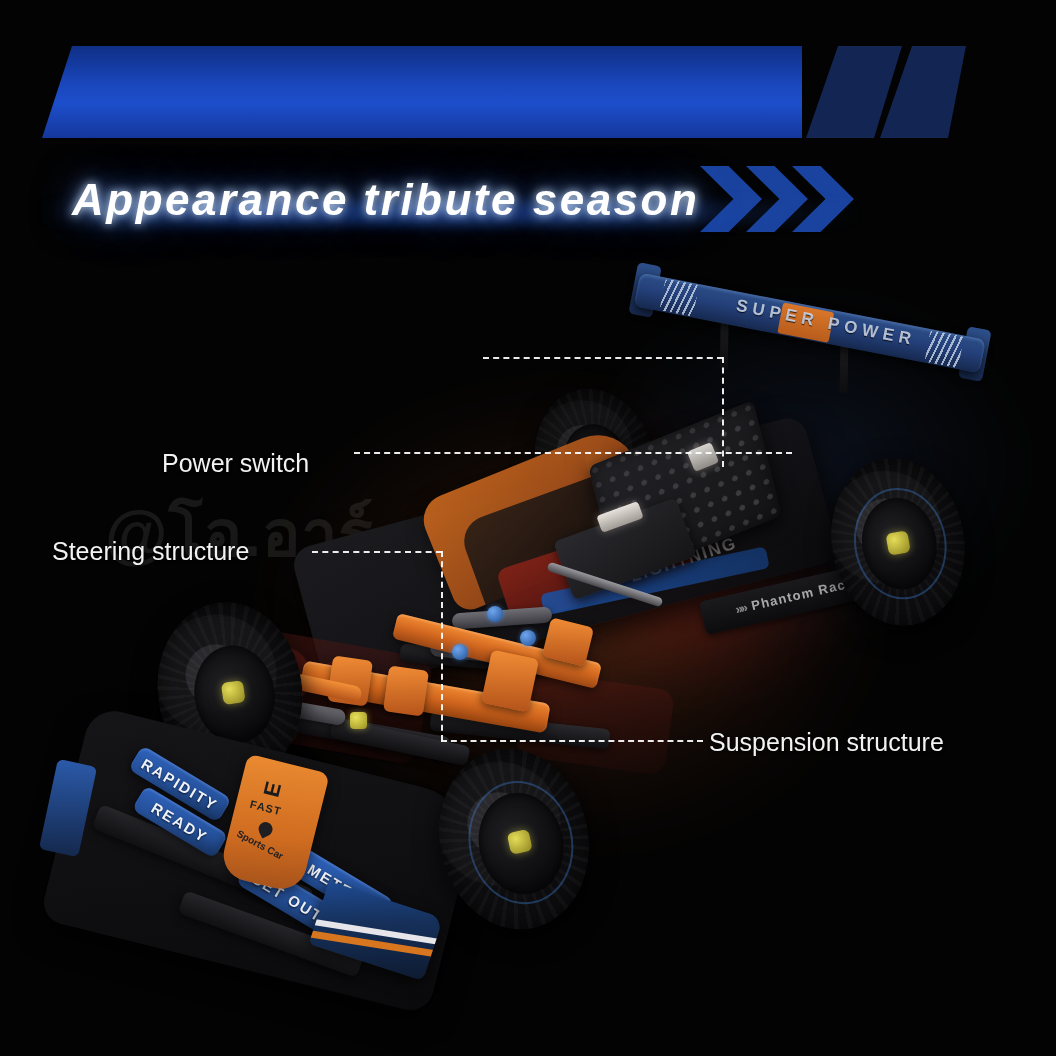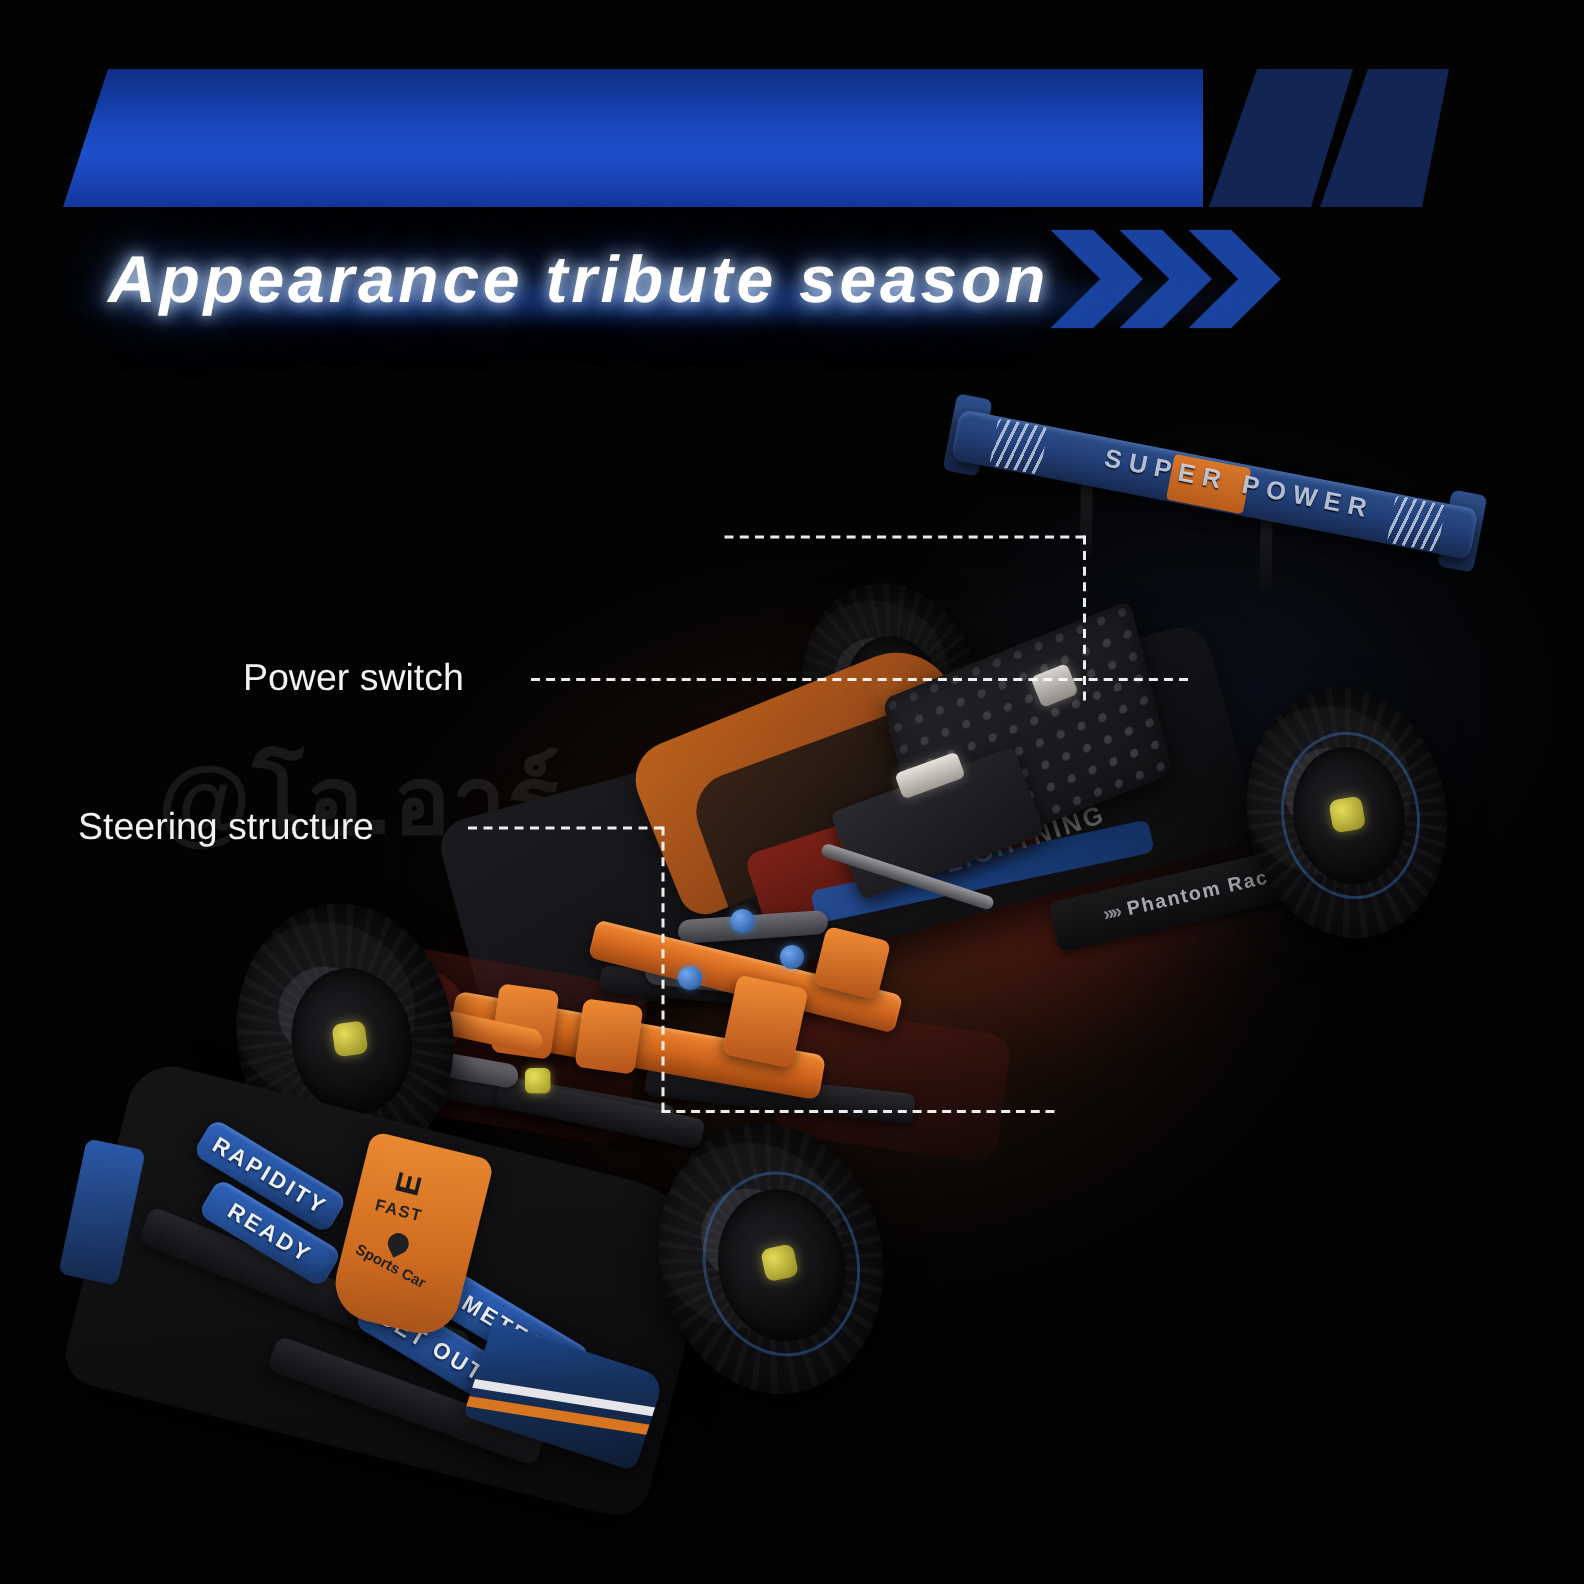--- a/index.html
+++ b/index.html
@@ -55,21 +55,21 @@
   .banner1-text{
     position:absolute; left:88px; top:50%; transform:translateY(-50%);
     font-size:44px; font-weight:700; font-style:italic;
     letter-spacing:2.5px; color:#fff; white-space:nowrap;
     font-stretch:condensed;
     text-shadow:0 0 10px rgba(210,230,255,.95), 0 0 22px rgba(120,170,255,.75),
                 0 0 40px rgba(60,120,255,.5);
   }
 
   
-  .banner2-wrap{ position:absolute; left:0; top:145px; width:884px; height:84px; }
+  .banner2-wrap{ position:absolute; left:0; top:158px; width:884px; height:84px; }
   .chev{
     position:absolute; top:8px; height:66px; width:62px;
     background:#1b47a8;
     clip-path:polygon(0 0, 46% 0, 100% 50%, 46% 100%, 0 100%, 54% 50%);
   }
   .chev.c1{ left:700px; opacity:.95; }
   .chev.c2{ left:746px; opacity:.95; }
   .chev.c3{ left:792px; opacity:.95; }
   .banner2-sheen{
     position:absolute; left:40px; top:44px; width:820px; height:22px;
@@ -93,21 +93,21 @@
     white-space:nowrap; pointer-events:none;
   }
 
   
   .callout{
     position:absolute; color:#f2f2f2;
     font-size:25px; font-weight:400; white-space:nowrap;
     text-shadow:0 1px 3px rgba(0,0,0,.9);
   }
   .cl-charging{  left:283px; top:343px; }
-  .cl-power{     left:162px; top:438px; }
+  .cl-power{     left:162px; top:449px; }
   .cl-steering{  left:52px;  top:537px; }
   .cl-suspension{left:709px; top:728px; }
 
   
   .lead-h{
     position:absolute; height:0;
     border-top:2px dashed rgba(255,255,255,.92);
   }
   .lead-v{
     position:absolute; width:0;
@@ -606,14 +606,15 @@
 
   <div class="lead-h ld-charge-h"></div>
   <div class="lead-v ld-charge-v"></div>
   <div class="lead-h ld-power-h"></div>
   <div class="lead-h ld-steer-h"></div>
   <div class="lead-v ld-steer-v"></div>
   <div class="lead-h ld-susp-h"></div>
 
   <div class="callout cl-power">Power switch</div>
   <div class="callout cl-steering">Steering structure</div>
+  <div class="callout cl-suspension">Suspension structure</div>
 
 </div>
 
 </body></html>

